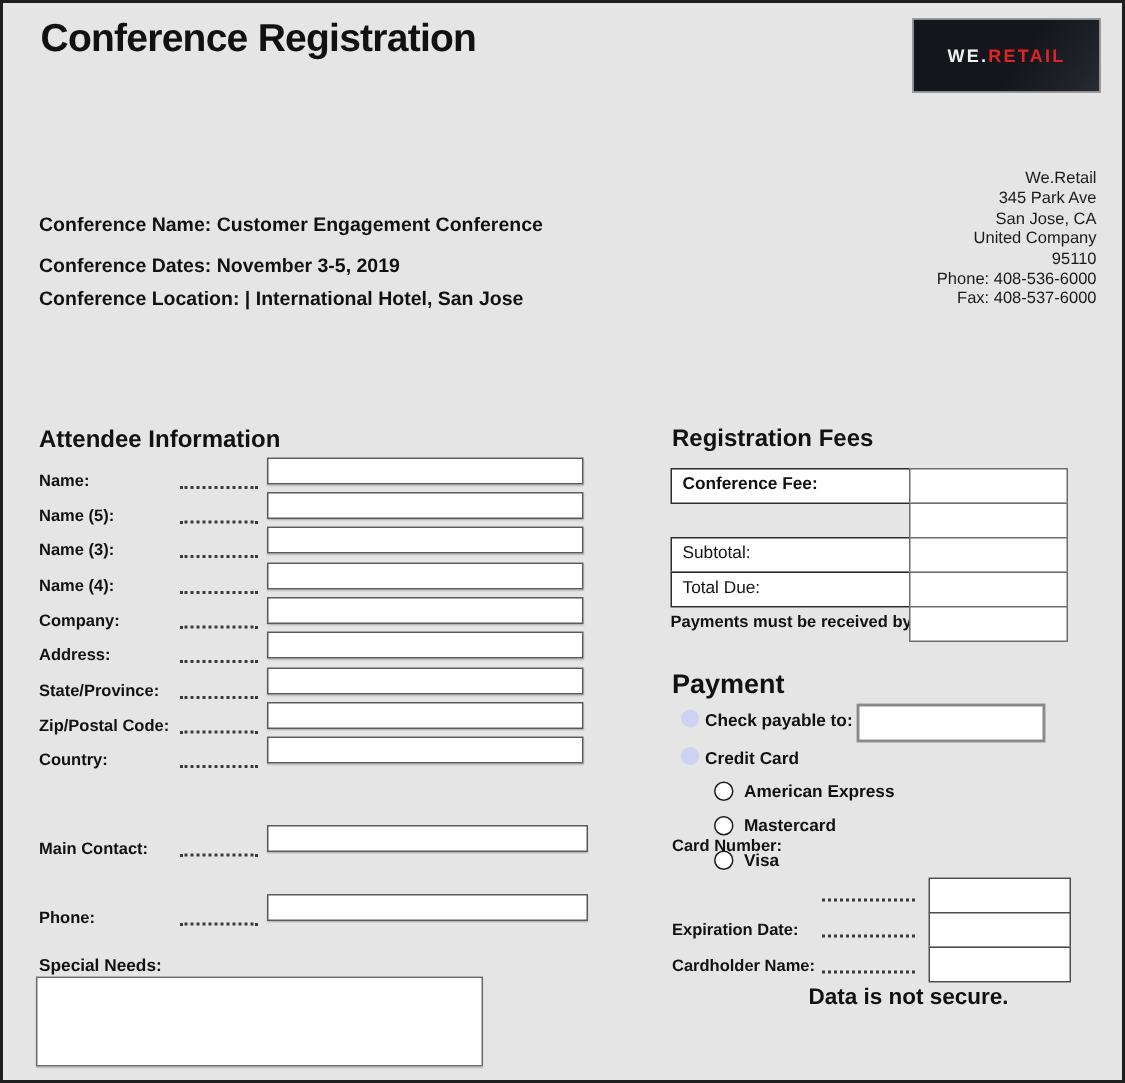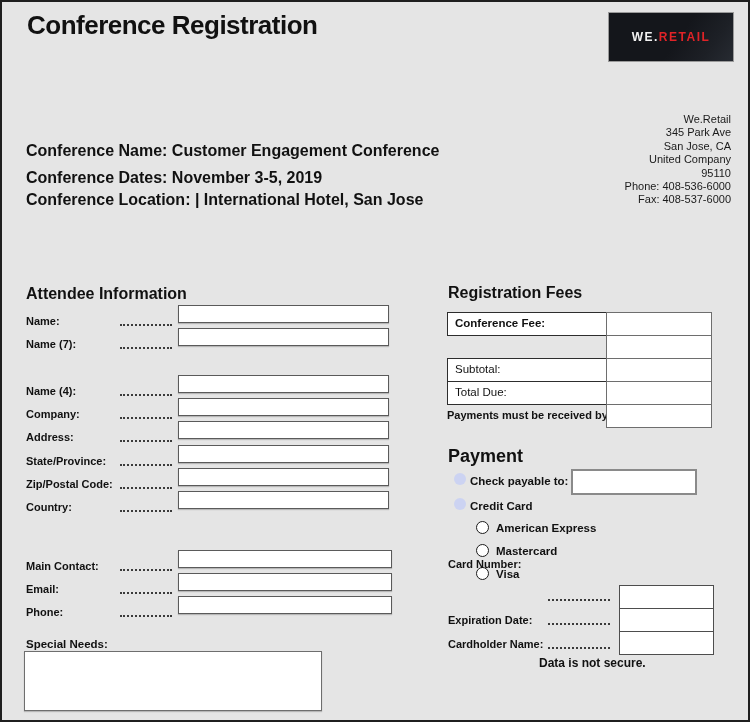--- a/index.html
+++ b/index.html
@@ -14,21 +14,21 @@
   
   .logo{left:606px;top:10px;width:126px;height:50px;box-sizing:border-box;
     background:linear-gradient(125deg,#14161b 55%,#1d2026 80%,#272b32 100%);
     border:1px solid #9a9a9a;display:flex;align-items:center;justify-content:center;}
   .logo .wordmark{font-size:12px;font-weight:bold;letter-spacing:1.5px;}
   .logo .w-prefix{color:#f2f2f2;}
   .logo .w-suffix{color:#e02327;}
   
   .addr{right:17px;top:111px;text-align:right;font-size:11px;line-height:13.4px;color:#1a1a1a;}
   
-  .conf-line{left:24px;font-size:16px;font-weight:bold;}
+  .conf-line{left:24px;font-size:13px;font-weight:bold;}
   
   .h-section{font-size:16px;font-weight:bold;}
   
   .frow{position:absolute;left:0;height:24px;width:420px;}
   .flabel{position:absolute;left:24px;top:10px;font-size:11px;font-weight:bold;white-space:nowrap;}
   .fdots{position:absolute;left:118px;top:13px;width:52px;height:6px;border-bottom:2px dotted #3a3a3a;}
   .fbox{position:absolute;left:176px;top:0;width:211px;height:18px;box-sizing:border-box;
     border:1.5px solid #5a5a5a;background:#fff;box-shadow:0 1px 1px rgba(0,0,0,0.2);
     font-family:"Liberation Sans",sans-serif;font-size:11px;padding:0 4px;outline:none;}
   .frow.contact .fbox{width:214px;}
@@ -47,21 +47,21 @@
     border:1.6px solid #1c1c1c;border-radius:50%;background:#fff;}
   .radio-label{position:absolute;left:494px;font-size:11.5px;font-weight:bold;}
   .check-input{left:569px;top:467px;width:126px;height:26px;box-sizing:border-box;
     border:2px solid #8a8a8a;background:#fff;font-family:"Liberation Sans",sans-serif;
     font-size:11px;padding:0 4px;outline:none;position:absolute;}
   .card-label{position:absolute;left:446px;font-size:11px;font-weight:bold;white-space:nowrap;}
   .card-dots{position:absolute;left:546px;width:62px;height:6px;border-bottom:2px dotted #3a3a3a;}
   .card-box{position:absolute;left:617px;width:95px;height:24px;box-sizing:border-box;
     border:1.5px solid #4d4d4d;background:#fff;font-family:"Liberation Sans",sans-serif;
     font-size:11px;padding:0 4px;outline:none;}
-  .secure-note{left:537px;top:654px;font-size:12px;font-weight:bold;}
+  .secure-note{left:537px;top:654px;font-size:15px;font-weight:bold;}
   
   .sn-label{left:24px;top:636px;font-size:11.5px;font-weight:bold;}
   .sn-box{left:22px;top:649px;width:298px;height:60px;box-sizing:border-box;resize:none;
     border:1.5px solid #6e6e6e;background:#fff;box-shadow:0 1px 1px rgba(0,0,0,0.2);
     font-family:"Liberation Sans",sans-serif;font-size:11px;padding:3px;outline:none;position:absolute;}
 </style>
 </head>
 <body>
 
 <div id="page">
@@ -87,21 +87,26 @@
   <div class="abs conf-line" style="top:189px">Conference Location: | International Hotel, San Jose</div>
 
   <div class="abs h-section" style="left:24px;top:283px">Attendee Information</div>
 
   <div class="frow" style="top:303px">
     <span class="flabel">Name:</span>
     <span class="fdots"></span>
     <input class="fbox" type="text" value="" style="">
   </div>
   <div class="frow" style="top:326px">
-    <span class="flabel">Name (7):</span>
+    <span class="flabel">Name (5):</span>
+    <span class="fdots"></span>
+    <input class="fbox" type="text" value="" style="">
+  </div>
+  <div class="frow" style="top:349px">
+    <span class="flabel">Name (3):</span>
     <span class="fdots"></span>
     <input class="fbox" type="text" value="" style="">
   </div>
   <div class="frow" style="top:373px">
     <span class="flabel">Name (4):</span>
     <span class="fdots"></span>
     <input class="fbox" type="text" value="" style="">
   </div>
   <div class="frow" style="top:396px">
     <span class="flabel">Company:</span>
@@ -124,25 +129,20 @@
     <input class="fbox" type="text" value="" style="">
   </div>
   <div class="frow" style="top:489px">
     <span class="flabel">Country:</span>
     <span class="fdots"></span>
     <input class="fbox" type="text" value="" style="">
   </div>
 
   <div class="frow contact" style="top:548px">
     <span class="flabel">Main Contact:</span>
-    <span class="fdots"></span>
-    <input class="fbox" type="text" value="" style="">
-  </div>
-  <div class="frow contact" style="top:571px">
-    <span class="flabel">Email:</span>
     <span class="fdots"></span>
     <input class="fbox" type="text" value="" style="">
   </div>
   <div class="frow contact" style="top:594px">
     <span class="flabel">Phone:</span>
     <span class="fdots"></span>
     <input class="fbox" type="text" value="" style="">
   </div>
 
   <div class="abs sn-label">Special Needs:</div>

